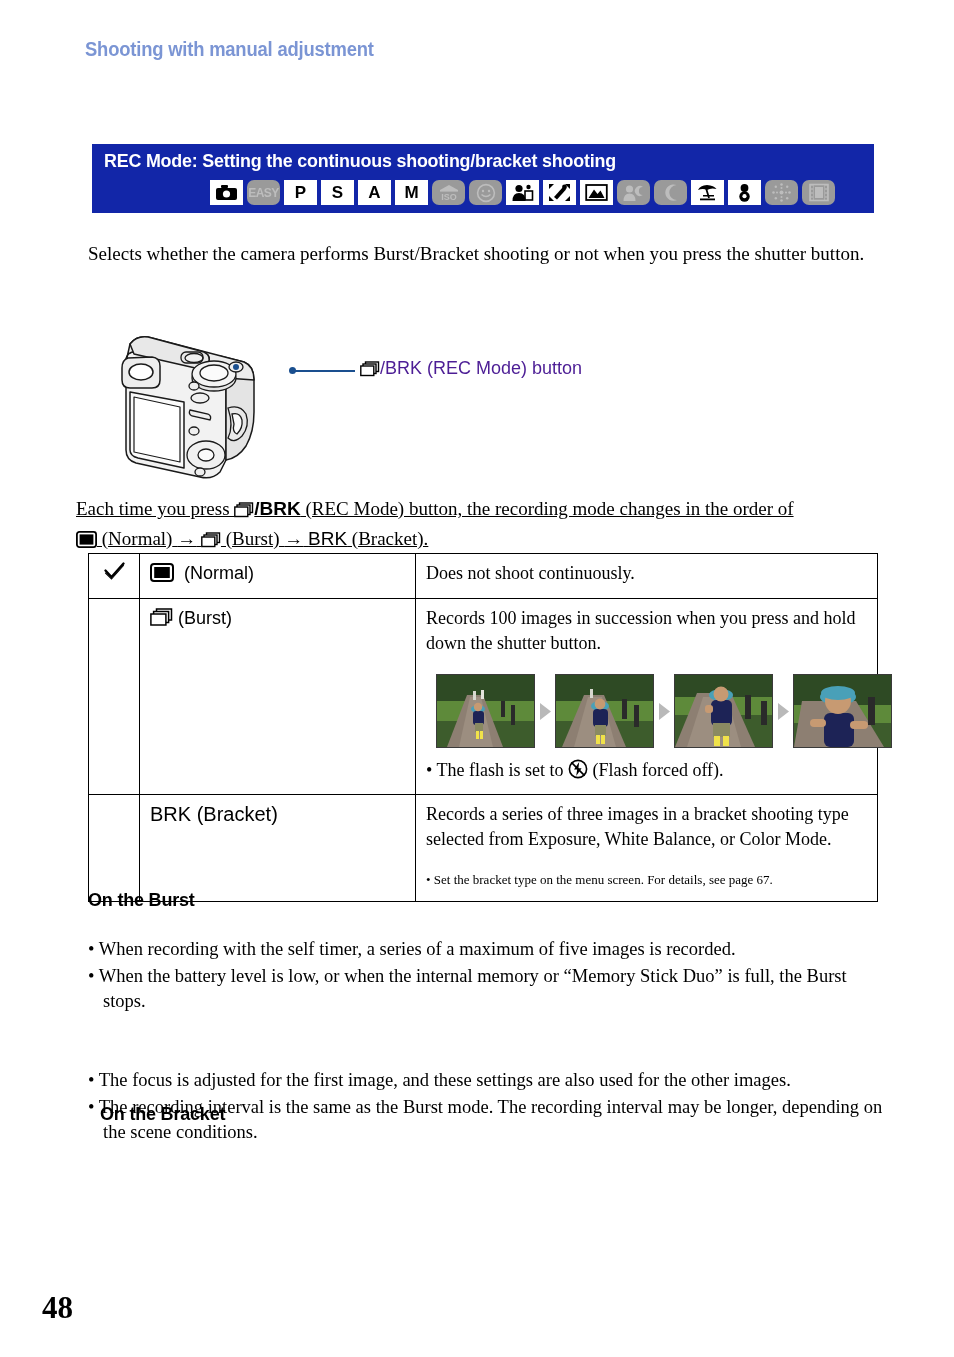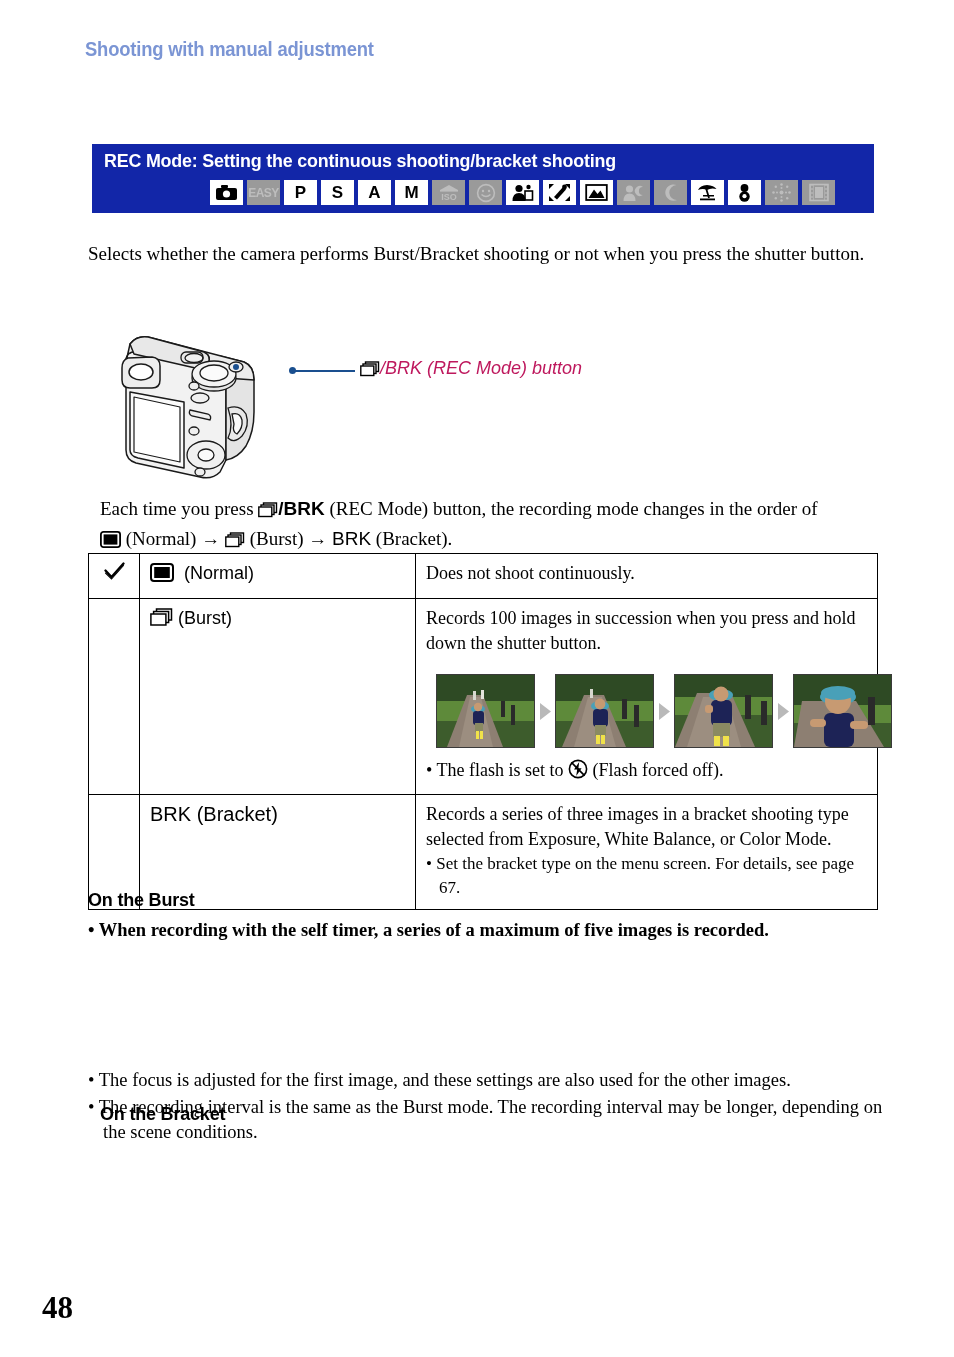--- a/index.html
+++ b/index.html
@@ -71,31 +71,32 @@
     font-weight: bold;
     font-size: 17px;
     color: #000;
     line-height: 1;
     position: relative;
     overflow: hidden;
   }
   .mode-chip.dim {
     background: #9a9a9a;
     color: #bdbdbd;
+    border-radius: 7px;
   }
   .mode-chip svg { display: block; }
 
   
   .para {
     position: absolute;
     font-size: 19px;
     line-height: 27px;
   }
   #intro-para { left: 88px; top: 240px; width: 790px; }
-  #order-para { left: 100px; top: 495px; width: 800px; }
+  #order-para { left: 76px; top: 495px; width: 800px; text-decoration: underline; }
 
   .ico-inline { display: inline-block; vertical-align: -3px; }
 
   
   .camera-fig {
     position: absolute;
     left: 108px;
     top: 300px;
     width: 230px;
     height: 190px;
@@ -116,23 +117,22 @@
     height: 7px;
     border-radius: 50%;
     background: #1a4f8f;
   }
   .callout-label {
     position: absolute;
     left: 360px;
     top: 358px;
     font-family: "Liberation Sans", sans-serif;
     font-size: 18px;
-    color: #be185d;
+    color: #4c1d95;
     white-space: nowrap;
-    font-style: italic;
   }
 
   
   .tbl {
     position: absolute;
     left: 88px;
     top: 553px;
     width: 790px;
     border-collapse: collapse;
     table-layout: fixed;
@@ -175,23 +175,23 @@
     display: flex;
     justify-content: center;
     flex: none;
   }
   .note-line {
     font-size: 18px;
     margin-top: 10px;
     line-height: 24px;
   }
   .bullet-item {
-    font-size: 17px;
+    font-size: 13px;
     line-height: 24px;
-    margin-top: 0;
+    margin-top: 16px;
     padding-left: 13px;
     text-indent: -13px;
   }
 
   
   .sec-head {
     position: absolute;
     font-family: "Liberation Sans", sans-serif;
     font-weight: bold;
     font-size: 18px;
@@ -204,21 +204,21 @@
     font-size: 18.5px;
     line-height: 25px;
   }
   .sec-list .li {
     padding-left: 15px;
     text-indent: -15px;
     margin-bottom: 2px;
   }
 
   #burst-head   { left: 88px; top: 890px; }
-  #burst-list   { left: 88px; top: 918px; font-weight: bold; }
+  #burst-list   { left: 88px; top: 937px; }
   #bracket-head { left: 100px; top: 1104px; }
   #bracket-list { left: 88px; top: 1068px; }
 
   
   .page-num {
     position: absolute;
     left: 42px;
     top: 1290px;
     font-family: Liberation Serif, serif;
     font-weight: bold;
@@ -606,20 +606,21 @@
       <div>Records a series of three images in a bracket shooting type selected from Exposure, White Balance, or Color Mode.</div>
       <div class="bullet-item">• Set the bracket type on the menu screen. For details, see page 67.</div>
     </td>
   </tr>
 </tbody>
   </table>
 
 <div class="sec-head" id="burst-head">On the Burst</div>
 <div class="sec-list" id="burst-list">
   <div class="li">• When recording with the self timer, a series of a maximum of five images is recorded.</div>
+  <div class="li">• When the battery level is low, or when the internal memory or “Memory Stick Duo” is full, the Burst stops.</div>
 </div>
 
 <div class="sec-head" id="bracket-head">On the Bracket</div>
 <div class="sec-list" id="bracket-list">
   <div class="li">• The focus is adjusted for the first image, and these settings are also used for the other images.</div>
   <div class="li">• The recording interval is the same as the Burst mode. The recording interval may be longer, depending on the scene conditions.</div>
 </div>
 
 <div class="page-num">48</div>
 

